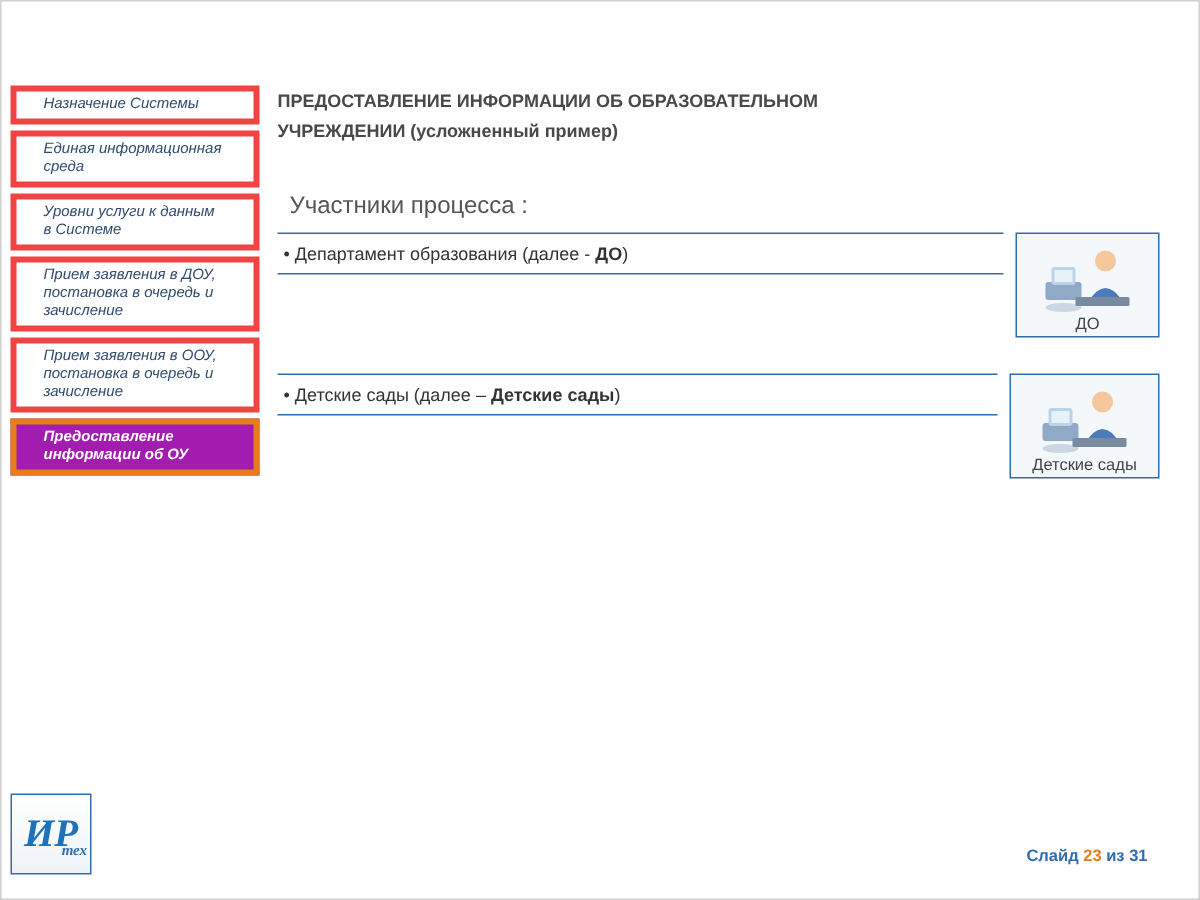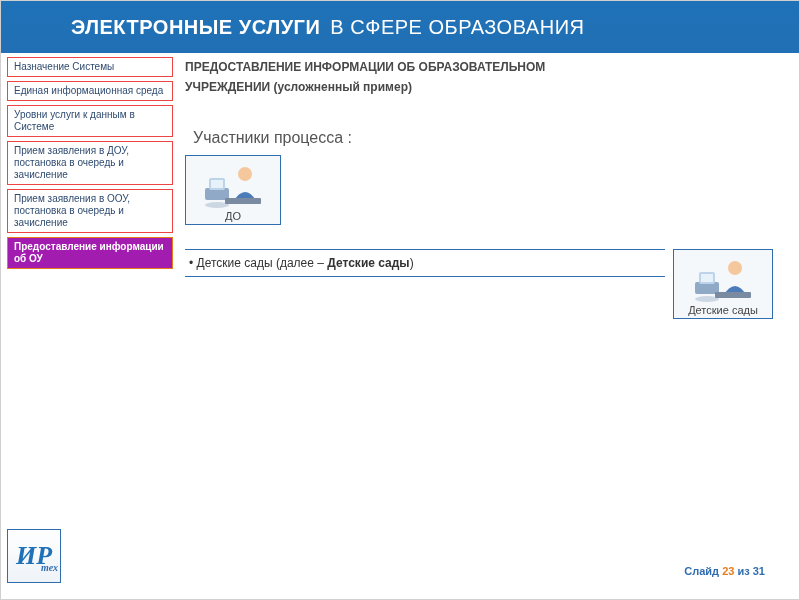--- a/index.html
+++ b/index.html
@@ -23,27 +23,28 @@
   }
   .titlebar .strong { font-weight: 700; font-size: 20px; margin-right: 10px; }
   .titlebar .light { font-weight: 300; font-size: 20px; }
 
   .sidebar {
     position: absolute;
     left: 6px; top: 56px; width: 166px;
     display: flex; flex-direction: column; gap: 4px;
   }
   .nav-item {
-    border: 1px solid #ef4444;
+    border: 4px solid #ef4444;
     background: #fff;
     font-size: 10px;
     line-height: 12px;
     color: #2f4b70;
-    padding: 3px 6px;
+    padding: 3px 18px;
     cursor: pointer;
+    font-style: italic;
   }
   .nav-item.active {
     background: #a21caf;
     border-color: #e77d1a;
     color: #fff;
     font-weight: 700;
   }
 
   .main {
     position: absolute;
@@ -132,42 +133,41 @@
     font-size: 11px;
     color: #2f6db0;
     font-weight: 700;
   }
   .slide-counter .n { color: #e77d1a; margin-top: 32px; }
 </style>
 </head>
 <body>
 <div class="page-inner">
 
-<div class="titlebar">
-  <span class="strong">ЭЛЕКТРОННЫЕ УСЛУГИ</span>
-  <span class="light">В СФЕРЕ ОБРАЗОВАНИЯ</span>
-</div>
 
 <div class="sidebar">
   <div class="nav-item"><span>Назначение Системы</span></div>
   <div class="nav-item"><span>Единая информационная среда</span></div>
   <div class="nav-item"><span>Уровни услуги к данным в Системе</span></div>
   <div class="nav-item"><span>Прием заявления в ДОУ, постановка в очередь и зачисление</span></div>
   <div class="nav-item"><span>Прием заявления в ООУ, постановка в очередь и зачисление</span></div>
   <div class="nav-item active"><span>Предоставление информации об ОУ</span></div>
 </div>
 
 <div class="main">
   <div class="page-title">
     <span>ПРЕДОСТАВЛЕНИЕ ИНФОРМАЦИИ ОБ ОБРАЗОВАТЕЛЬНОМ</span><br>
     <span class="sub">УЧРЕЖДЕНИИ (усложненный пример)</span>
   </div>
   <div class="section-label">Участники процесса :</div>
 
   <div class="participant-row">
+    <div class="participant-text">
+      <span>• Департамент образования (далее - </span><span class="b">ДО</span><span>)</span>
+    </div>
     <div class="participant-card">
       <div class="icon">
         <svg class="person-svg" viewBox="0 0 60 48">
           <ellipse cx="14" cy="45" rx="12" ry="3" fill="#cbd7e2"></ellipse>
           <rect x="2" y="28" width="24" height="12" rx="2" fill="#8fa9c7"></rect>
           <rect x="6" y="18" width="16" height="12" rx="2" fill="#bcd3ea"></rect>
           <rect x="8" y="20" width="12" height="8" fill="#e6f1fa"></rect>
           <circle cx="42" cy="14" r="7" fill="#f4c79c"></circle>
           <path d="M30 42 q12 -20 24 0 z" fill="#4b7bb8"></path>
           <rect x="22" y="38" width="36" height="6" rx="1" fill="#7a8aa0"></rect>

